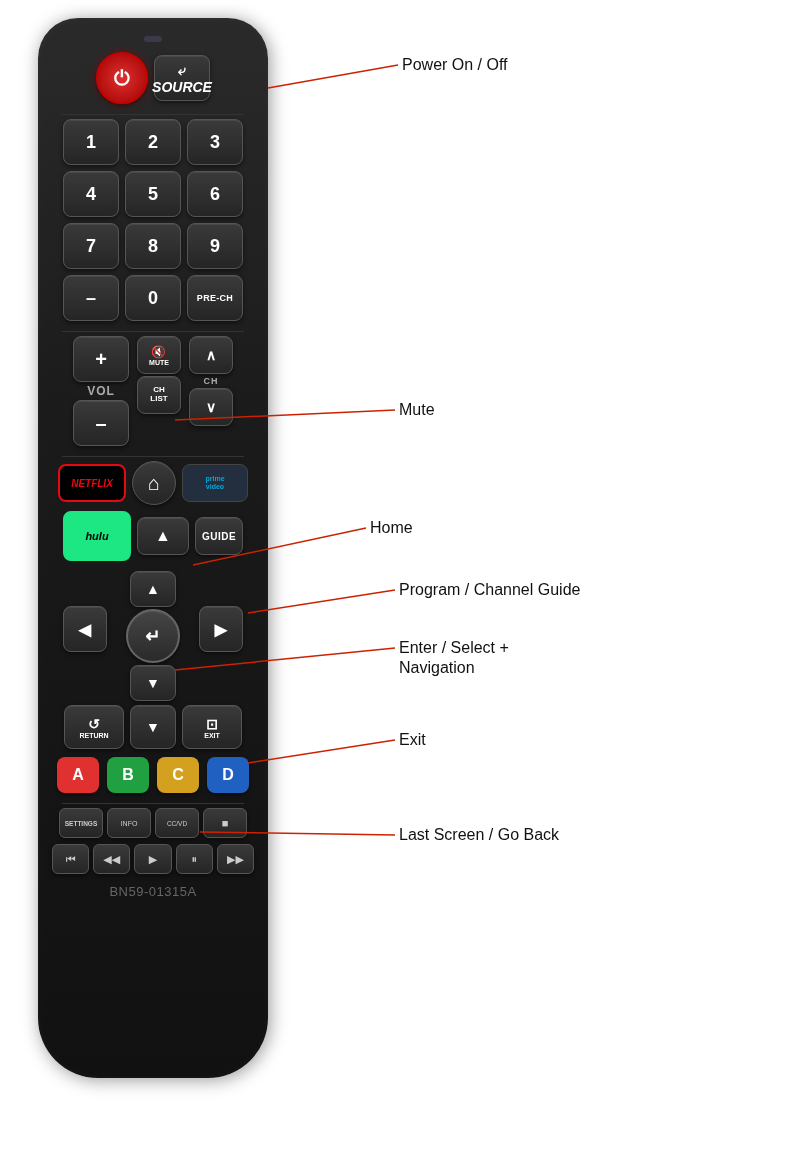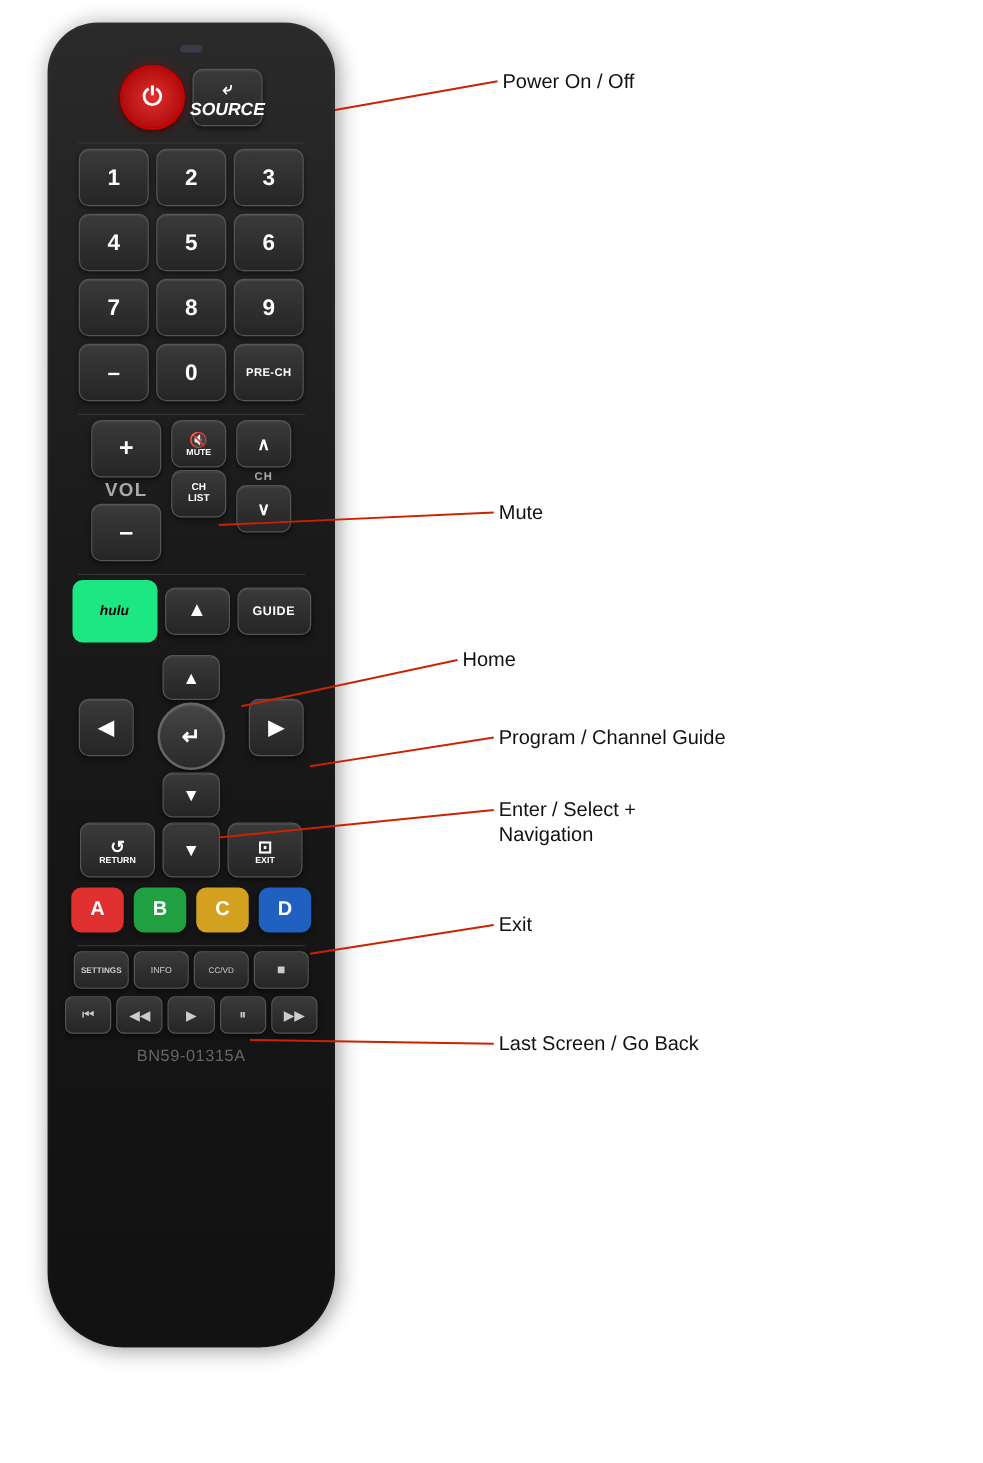--- a/index.html
+++ b/index.html
@@ -192,21 +192,21 @@
       justify-content: center;
     }
 
     .btn-up {
       width: 52px;
       height: 38px;
       font-size: 16px;
     }
 
     .btn-guide {
-      width: 59px;
+      width: 48px;
       height: 38px;
       font-size: 10px;
       letter-spacing: 0.5px;
     }
 
     
     .nav-cluster {
       width: 180px;
       height: 130px;
       position: relative;
@@ -412,21 +412,21 @@
       <button class="btn btn-num">0</button>
       <button class="btn precch-btn">PRE-CH</button>
     </div>
 
     <div class="divider"></div>
 
     <div class="btn-row" style="align-items:flex-start; gap:8px;">
 
       <div class="vol-col">
         <button class="btn btn-sq" style="font-size:20px; font-weight:900;">+</button>
-        <span style="color:#aaa; font-size:15px; font-weight:bold; letter-spacing:1px;">VOL</span>
+        <span style="color:#aaa; font-size:12px; font-weight:bold; letter-spacing:1px;">VOL</span>
         <button class="btn btn-sq" style="font-size:20px; font-weight:900;">–</button>
       </div>
 
       <div class="ch-col">
         <button class="btn btn-mute">
           <span style="font-size:12px;">🔇</span>
           <span style="font-size:7px;">MUTE</span>
         </button>
         <button class="btn btn-ch-list">
           <span style="font-size:8px; line-height:1.1;">CH<br>LIST</span>
@@ -435,20 +435,28 @@
 
       <div class="ch-col">
         <button class="btn btn-ch" style="font-size:14px;">∧</button>
         <span style="color:#aaa; font-size:9px; font-weight:bold; letter-spacing:1px;">CH</span>
         <button class="btn btn-ch" style="font-size:14px;">∨</button>
       </div>
     </div>
 
     <div class="divider"></div>
 
+    <div class="btn-row">
+      <button class="btn-netflix">NETFLIX</button>
+      <button class="btn btn-home" style="font-size:20px;">⌂</button>
+      <div class="btn-prime">
+        <span>prime</span>
+        <span>video</span>
+      </div>
+    </div>
 
     <div class="btn-row">
       <button class="btn-hulu">hulu</button>
       <button class="btn btn-up" style="font-size:16px;">▲</button>
       <button class="btn btn-guide">GUIDE</button>
     </div>
 
     <div class="nav-cluster">
       <button class="btn nav-left" style="font-size:16px;">◀</button>
       <button class="btn nav-up" style="font-size:14px;">▲</button>

